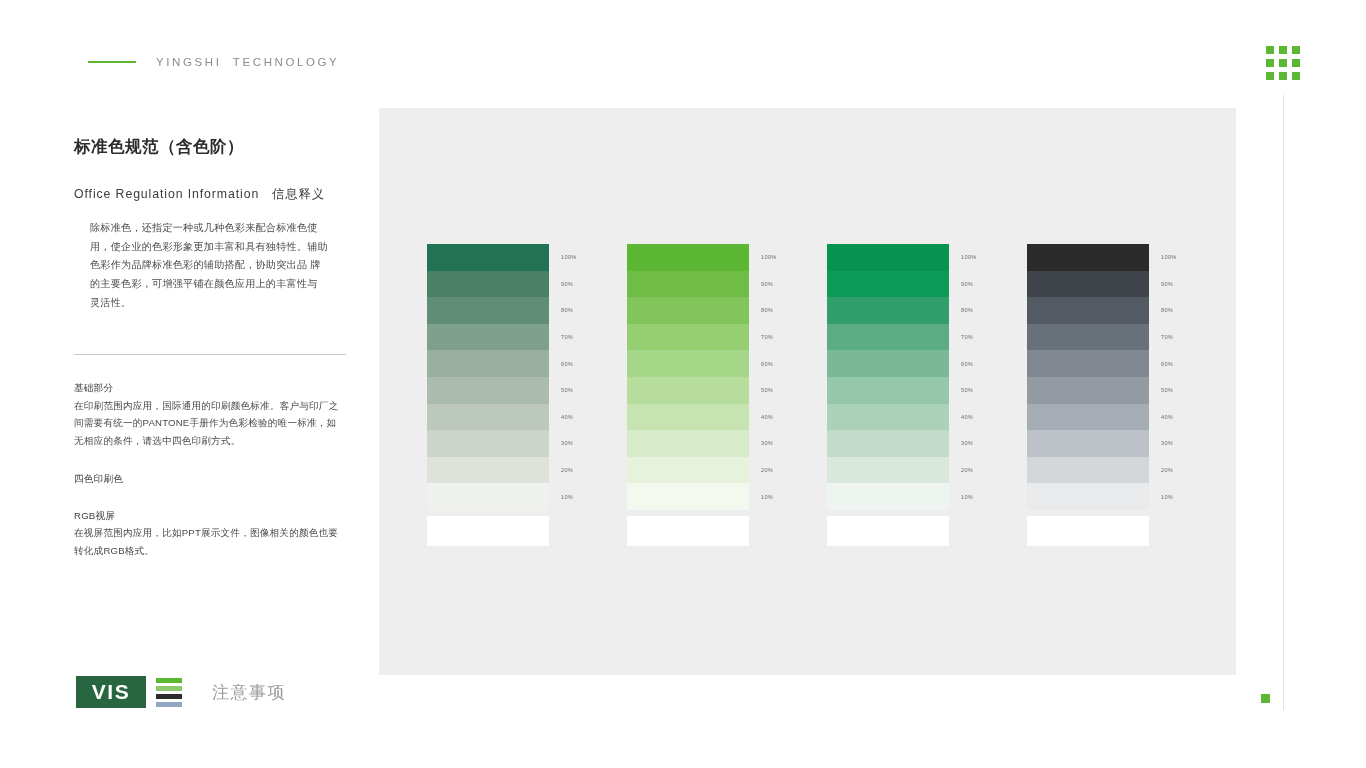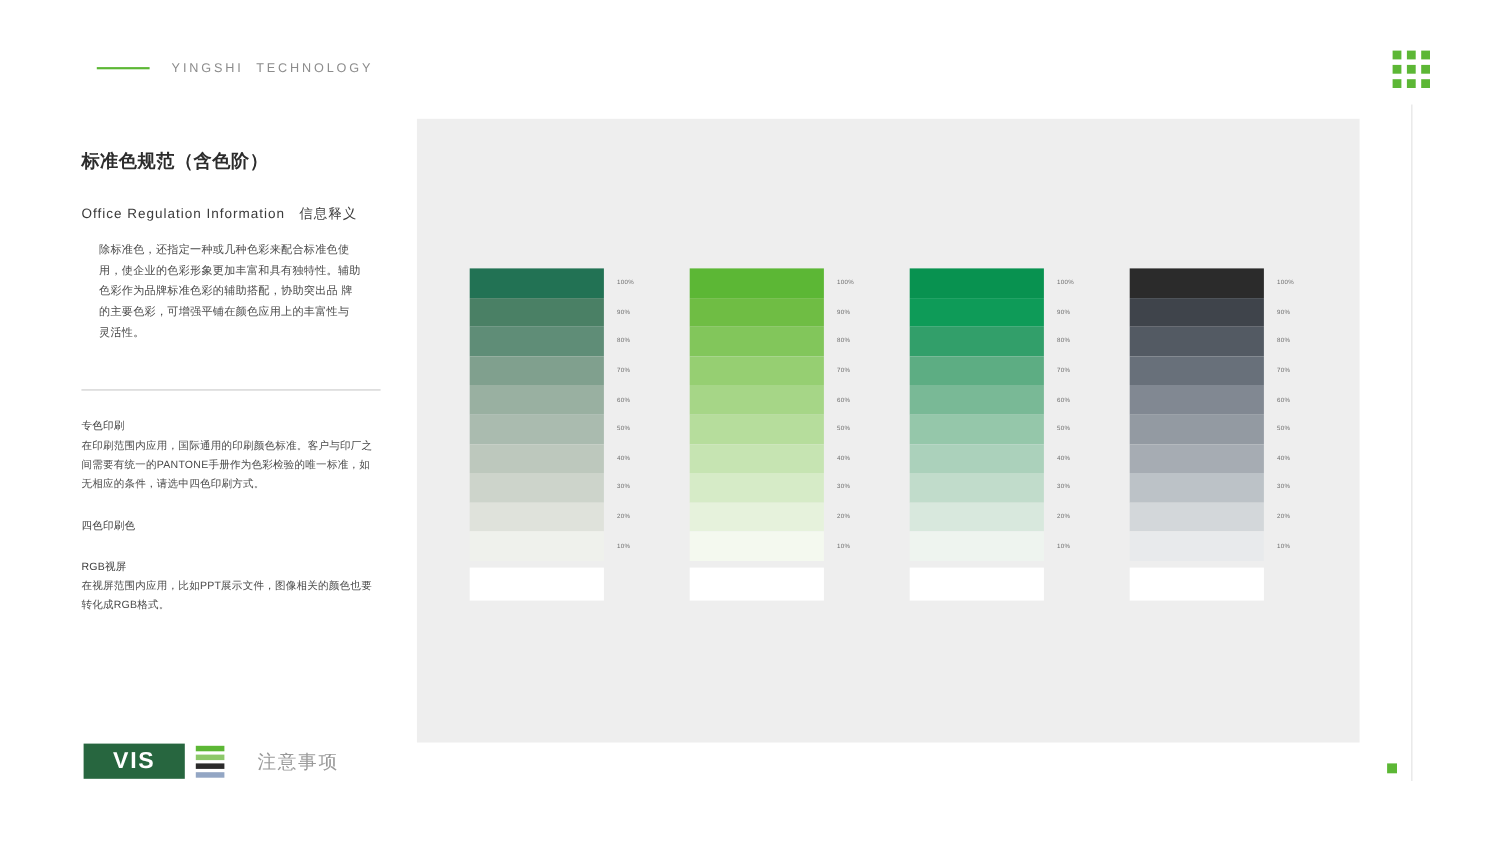--- a/index.html
+++ b/index.html
@@ -55,21 +55,21 @@
   .swatch-col{width:122px;position:relative;}
   .stack{display:block;}
   .chip{display:block;width:122px;height:26.6px;}
   .white-chip{width:122px;height:30px;background:#ffffff;margin-top:6px;}
   .labels{position:absolute;left:134px;top:0;}
   .lbl{height:26.6px;display:flex;align-items:center;font-size:5.6px;color:#6d6d6d;letter-spacing:.3px;}
 
   
   .footer{position:absolute;left:76px;top:676px;display:flex;align-items:center;}
   .vis-box{
-    width:92px;height:32px;background:#27663f;color:#ffffff;
+    width:70px;height:32px;background:#27663f;color:#ffffff;
     display:flex;align-items:center;justify-content:center;
     font-size:21px;font-weight:bold;letter-spacing:1.5px;
   }
   .bars{margin-left:10px;display:flex;flex-direction:column;gap:3px;}
   .bars i{display:block;width:26px;height:5px;}
   .footer-label{margin-left:30px;font-size:17px;color:#9a9a9a;letter-spacing:1.5px;}
 </style>
 </head>
 <body>
 
@@ -97,21 +97,21 @@
 
   <div class="left-col">
     <h1 class="sec-title">标准色规范（含色阶）</h1>
     <div class="sub-head">Office Regulation Information   信息释义</div>
     <p class="body-txt">除标准色，还指定一种或几种色彩来配合标准色使用，使企业的色彩形象更加丰富和具有独特性。辅助色彩作为品牌标准色彩的辅助搭配，协助突出品 牌的主要色彩，可增强平铺在颜色应用上的丰富性与 灵活性。</p>
 
     <div class="divider"></div>
 
 
     <div class="blk">
-      <p class="blk-title">专色印刷</p>
+      <p class="blk-title">基础部分</p>
       <p class="blk-body">在印刷范围内应用，国际通用的印刷颜色标准。客户与印厂之间需要有统一的PANTONE手册作为色彩检验的唯一标准，如无相应的条件，请选中四色印刷方式。</p>
     </div>
     <div class="blk">
       <p class="blk-title">四色印刷色</p>
     </div>
     <div class="blk">
       <p class="blk-title">RGB视屏</p>
       <p class="blk-body">在视屏范围内应用，比如PPT展示文件，图像相关的颜色也要转化成RGB格式。</p>
     </div>
   </div>

